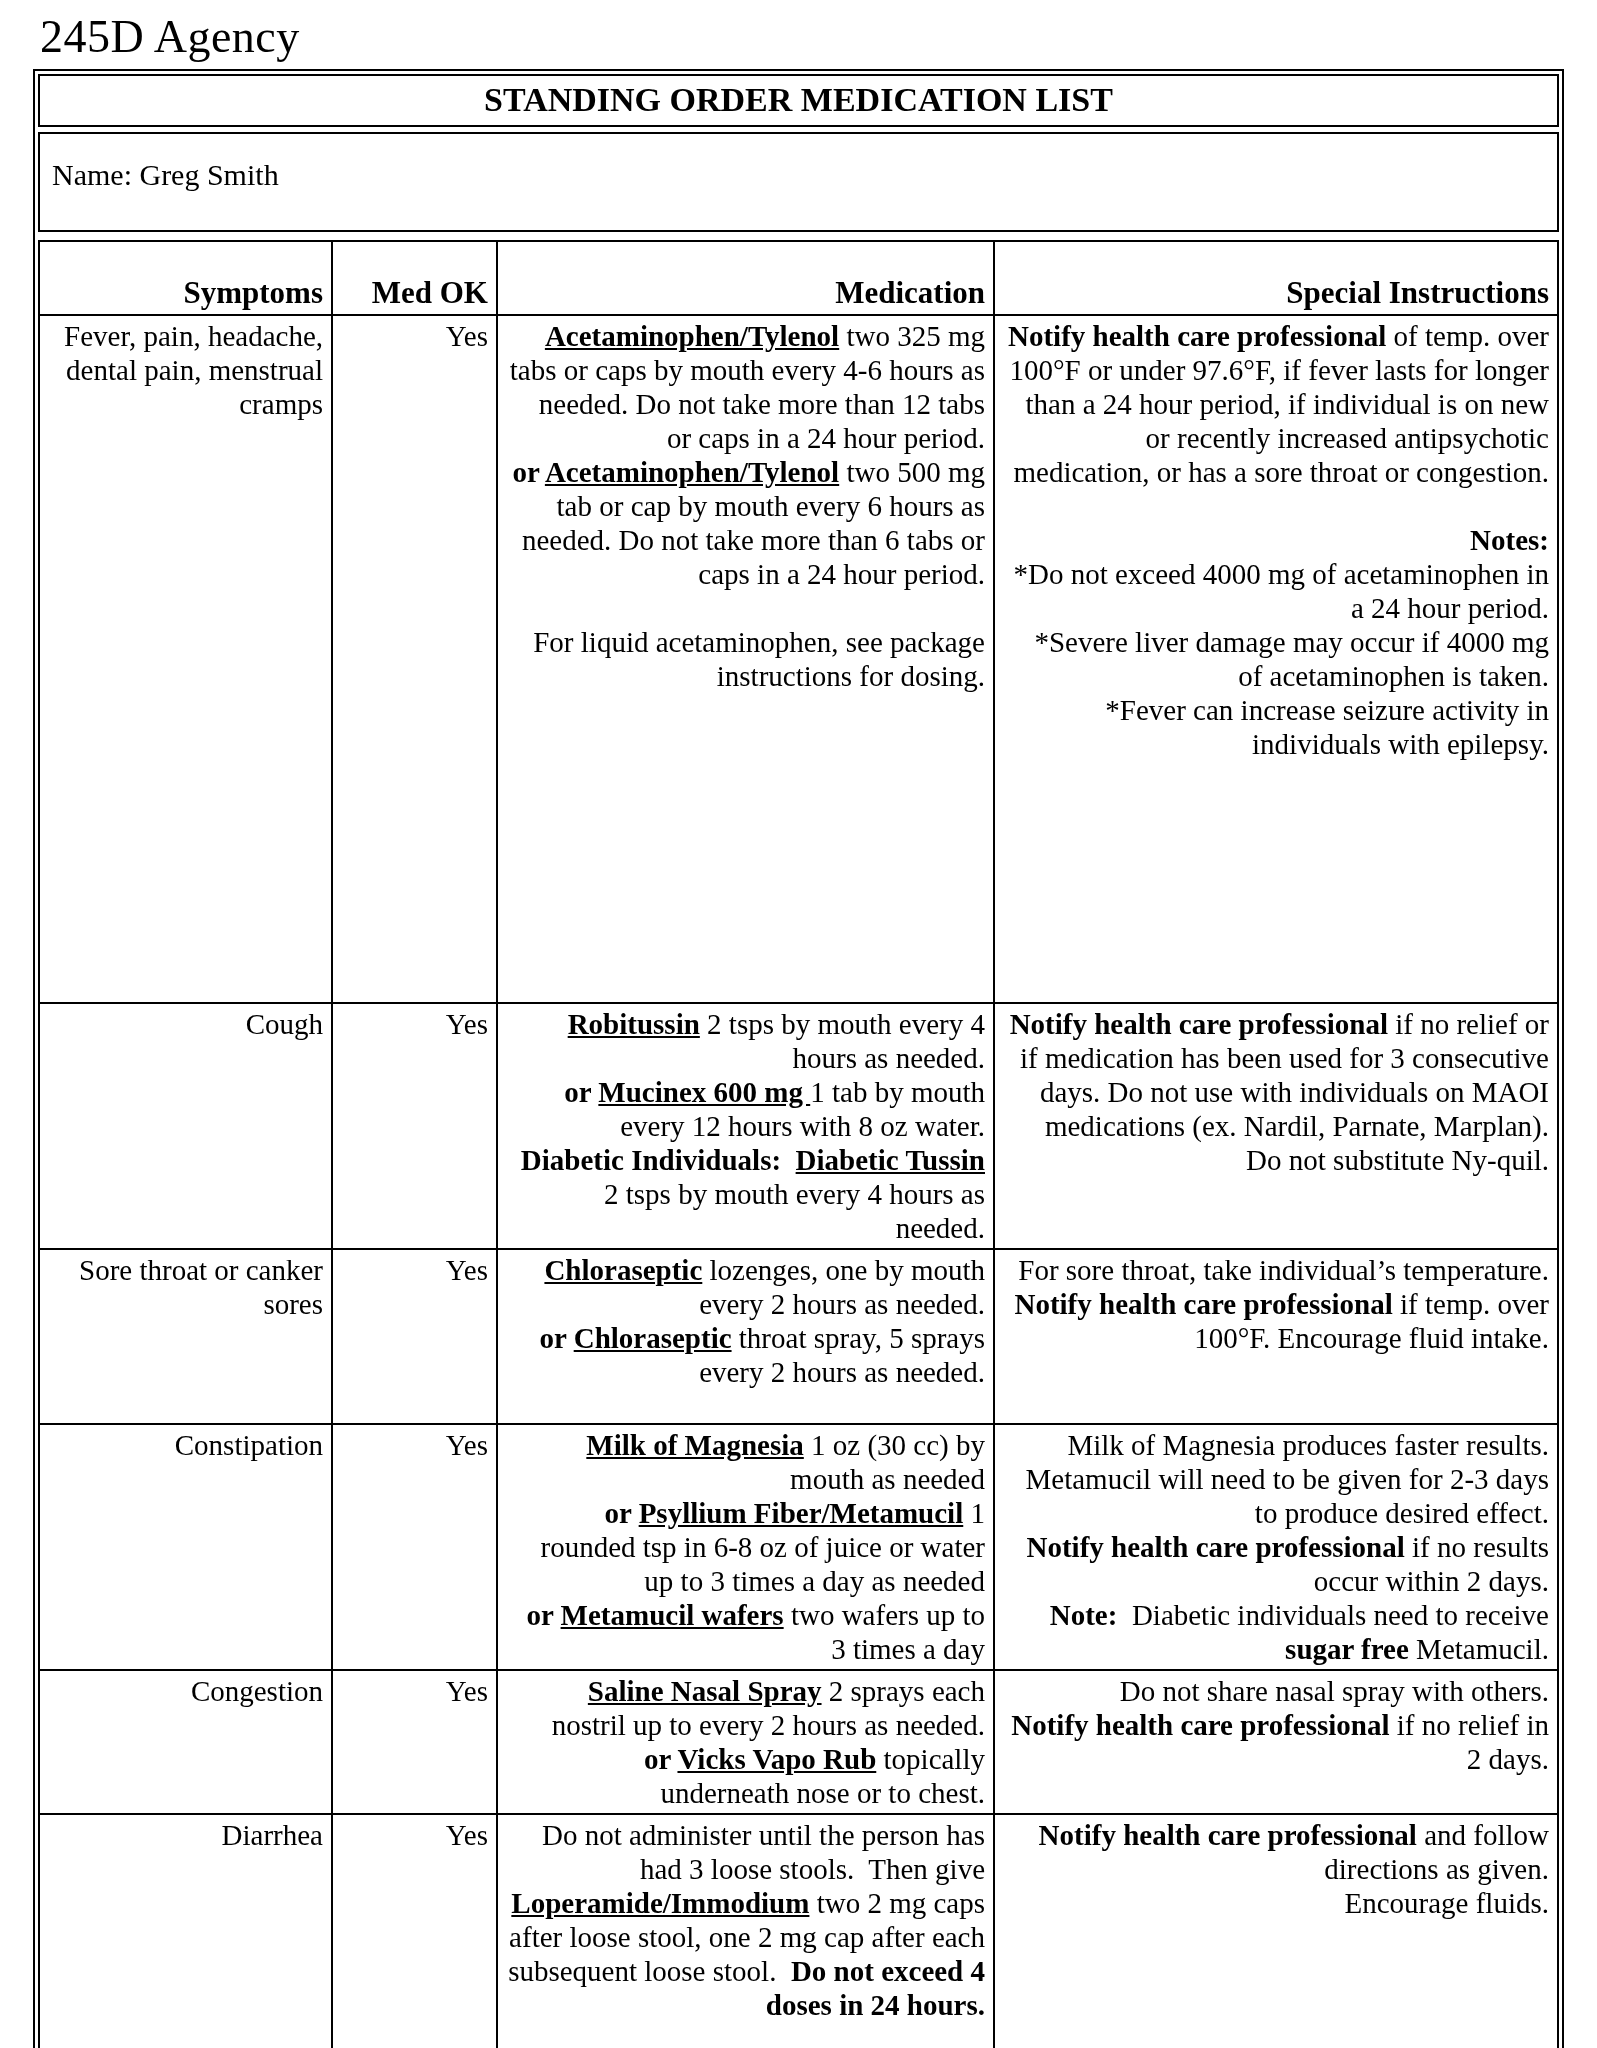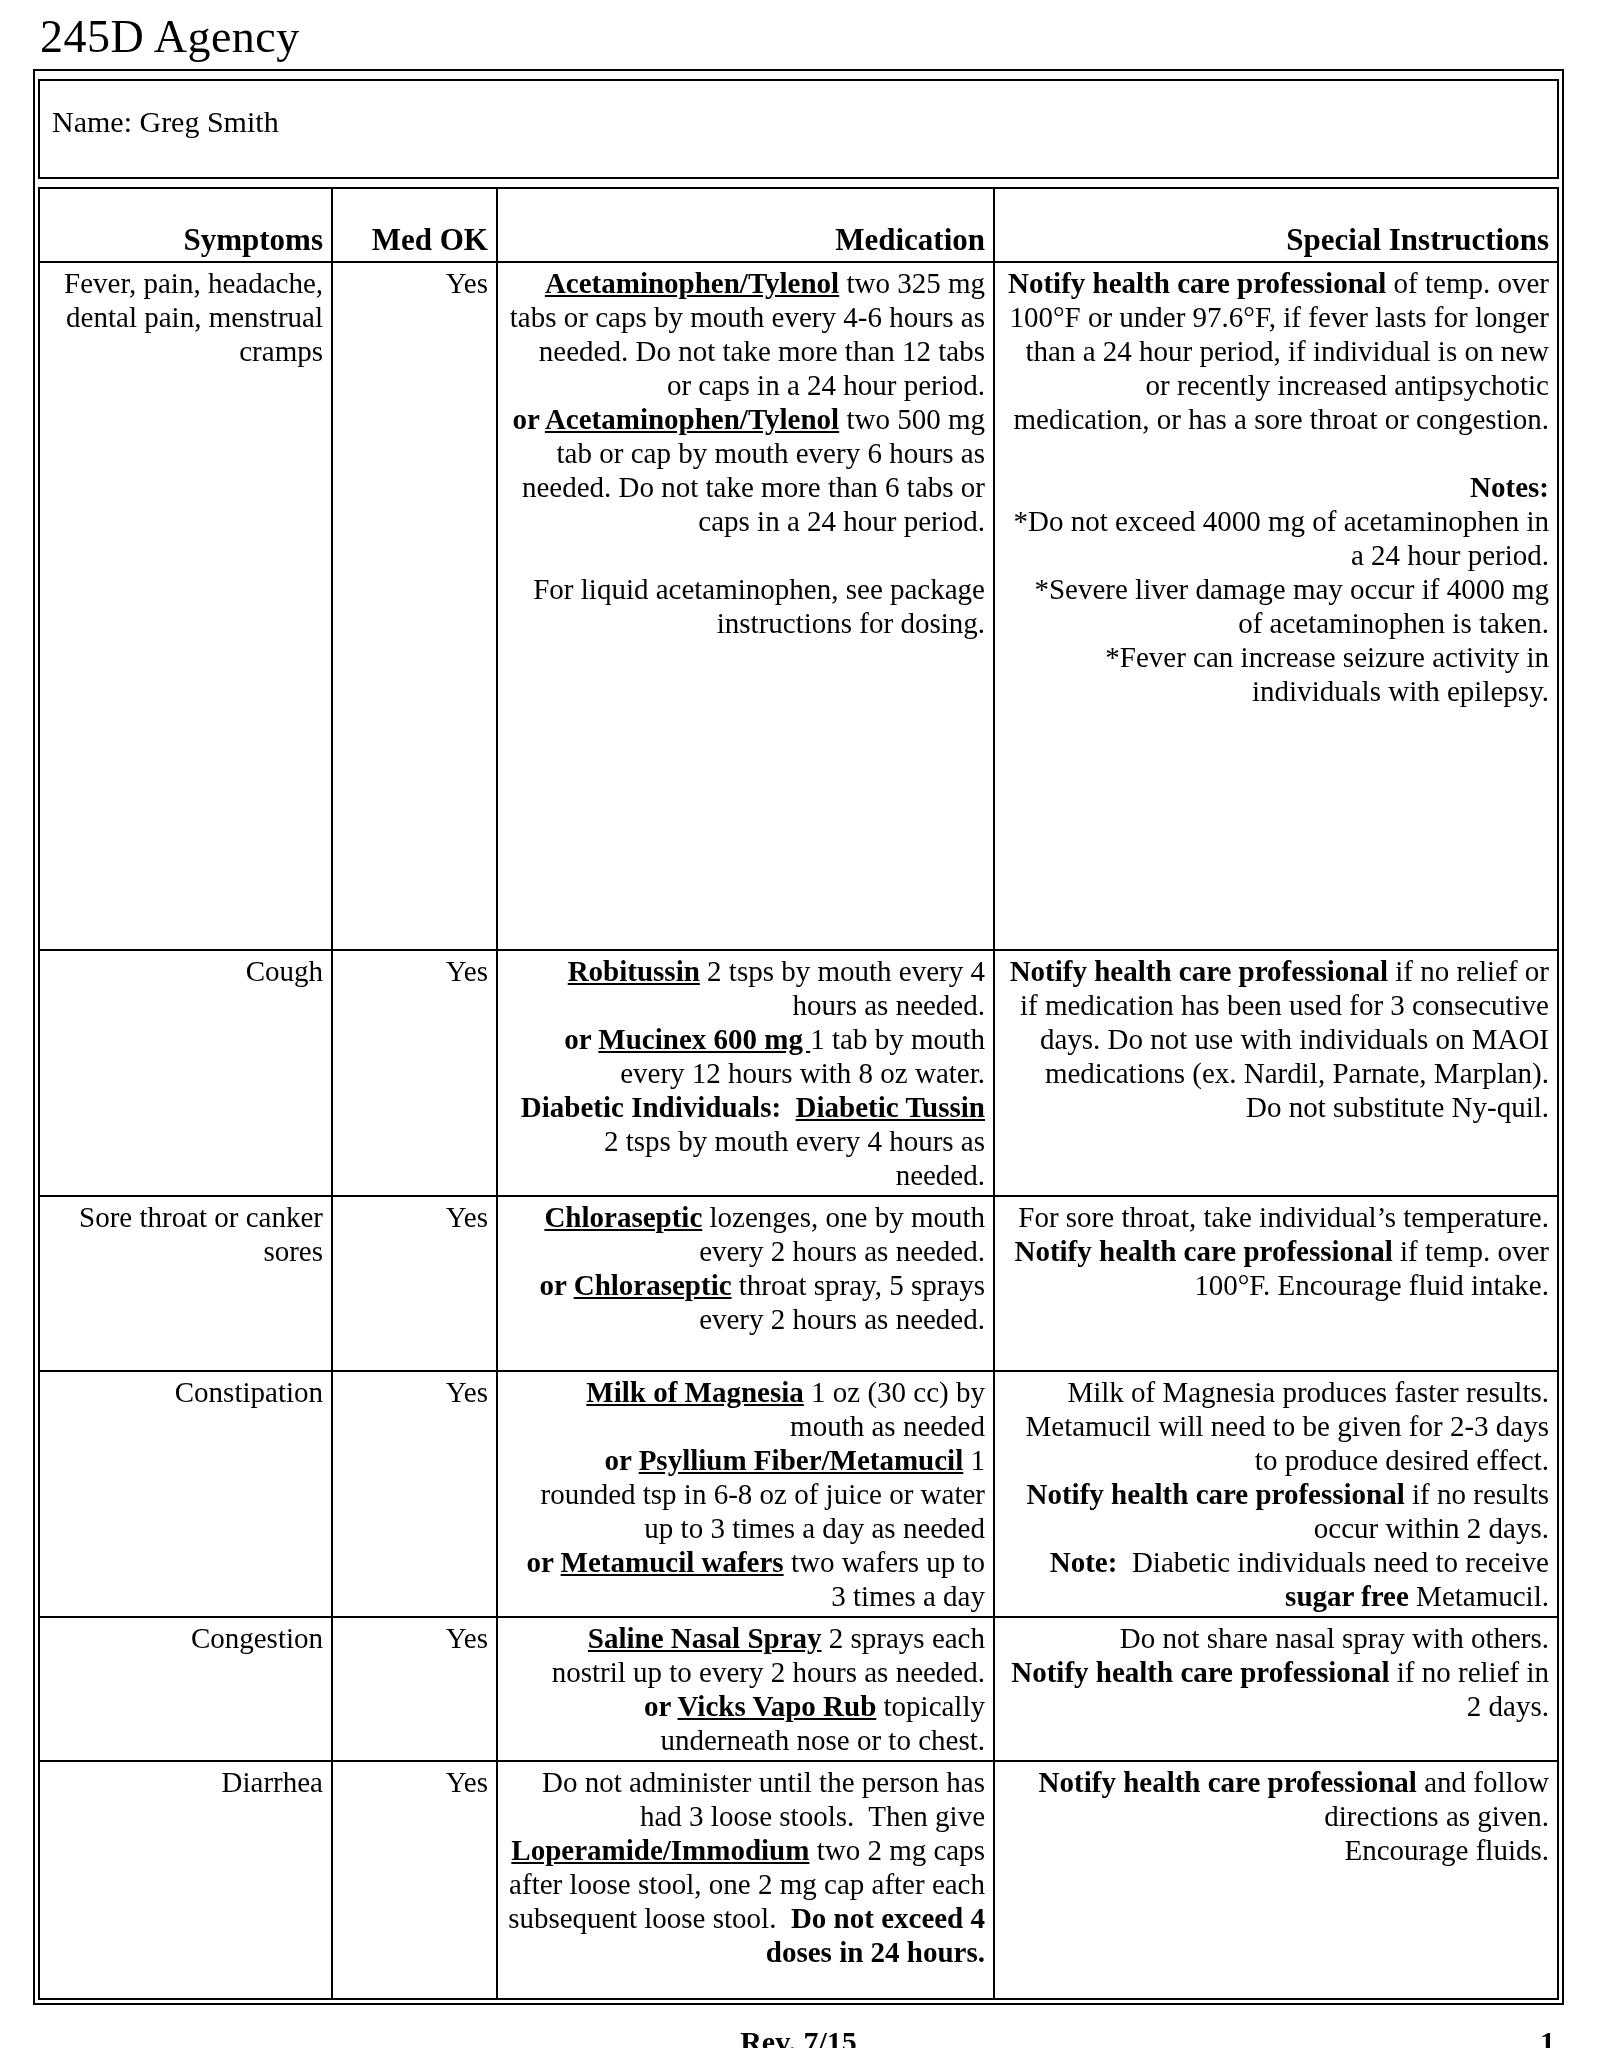--- a/index.html
+++ b/index.html
@@ -73,20 +73,21 @@
 </style>
 </head>
 <body>
 
 <div class="page">
 
   <div class="agency">245D Agency</div>
 
   <div class="outer">
 
+    <div class="title-box">STANDING ORDER MEDICATION LIST</div>
 
     <div class="name-box"><span>Name:</span>&nbsp;<span>Greg Smith</span></div>
 
     <table class="med-table">
       <colgroup>
         <col style="width:293px">
         <col style="width:165px">
         <col style="width:497px">
         <col>
       </colgroup>

